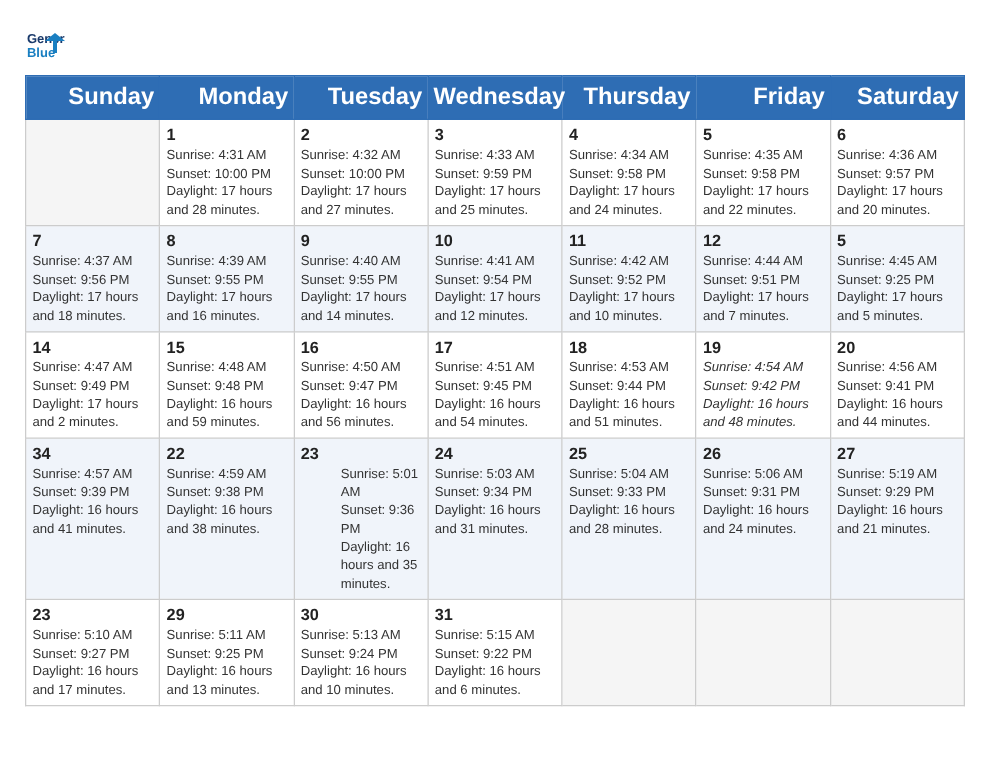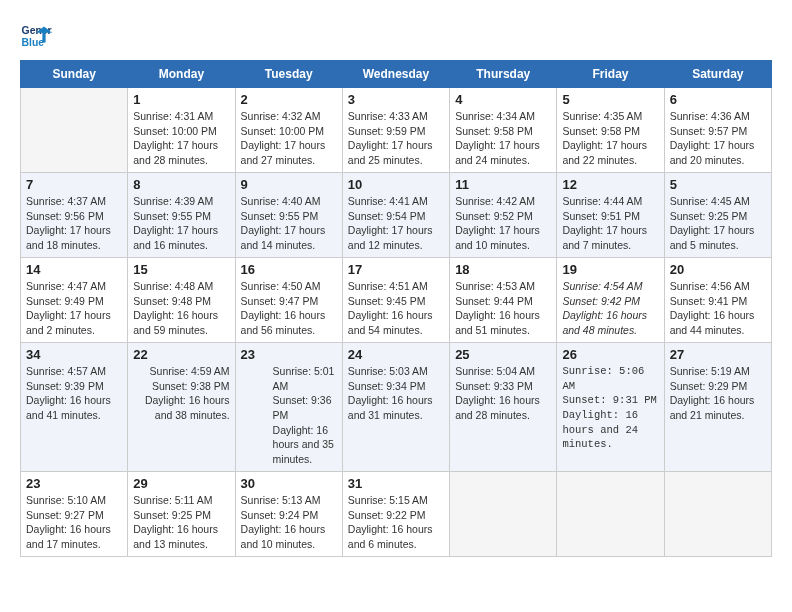--- a/index.html
+++ b/index.html
@@ -40,24 +40,24 @@
       font-weight: bold;
     }
     table {
       width: 100%;
       border-collapse: collapse;
       table-layout: fixed;
     }
     th {
       background-color: #2e6db4;
       color: #fff;
-      font-size: 12px;
+      font-size: 19px;
       font-weight: bold;
       padding: 6px 4px;
-      text-align: center;
+      text-align: right;
       border: 1px solid #2e6db4;
     }
     td {
       border: 1px solid #ccc;
       vertical-align: top;
       padding: 4px 5px;
       font-size: 11px;
       color: #333;
       height: 85px;
     }
@@ -242,21 +242,21 @@
       </tr>
       <tr>
         <td>
           <span class="day-num">34</span>
           <div class="day-info" style="white-space: pre-line;">Sunrise: 4:57 AM
 Sunset: 9:39 PM
 Daylight: 16 hours and 41 minutes.</div>
         </td>
         <td>
           <span class="day-num">22</span>
-          <div class="day-info" style="white-space: pre-line; text-align: right;">Sunrise: 4:59 AM
+          <div class="day-info" style="white-space: pre-line;">Sunrise: 4:59 AM
 Sunset: 9:38 PM
 Daylight: 16 hours and 38 minutes.</div>
         </td>
         <td>
           <span class="day-num">23</span>
           <div class="day-info" style="white-space: pre-line; margin-left: 32px;">Sunrise: 5:01 AM
 Sunset: 9:36 PM
 Daylight: 16 hours and 35 minutes.</div>
         </td>
         <td>
@@ -266,21 +266,21 @@
 Daylight: 16 hours and 31 minutes.</div>
         </td>
         <td>
           <span class="day-num">25</span>
           <div class="day-info" style="white-space: pre-line;">Sunrise: 5:04 AM
 Sunset: 9:33 PM
 Daylight: 16 hours and 28 minutes.</div>
         </td>
         <td>
           <span class="day-num">26</span>
-          <div class="day-info" style="white-space: pre-line; font-family: Liberation Mono, monospace;">Sunrise: 5:06 AM
+          <div class="day-info" style="white-space: pre-line;">Sunrise: 5:06 AM
 Sunset: 9:31 PM
 Daylight: 16 hours and 24 minutes.</div>
         </td>
         <td>
           <span class="day-num">27</span>
           <div class="day-info" style="white-space: pre-line;">Sunrise: 5:19 AM
 Sunset: 9:29 PM
 Daylight: 16 hours and 21 minutes.</div>
         </td>
       </tr>

